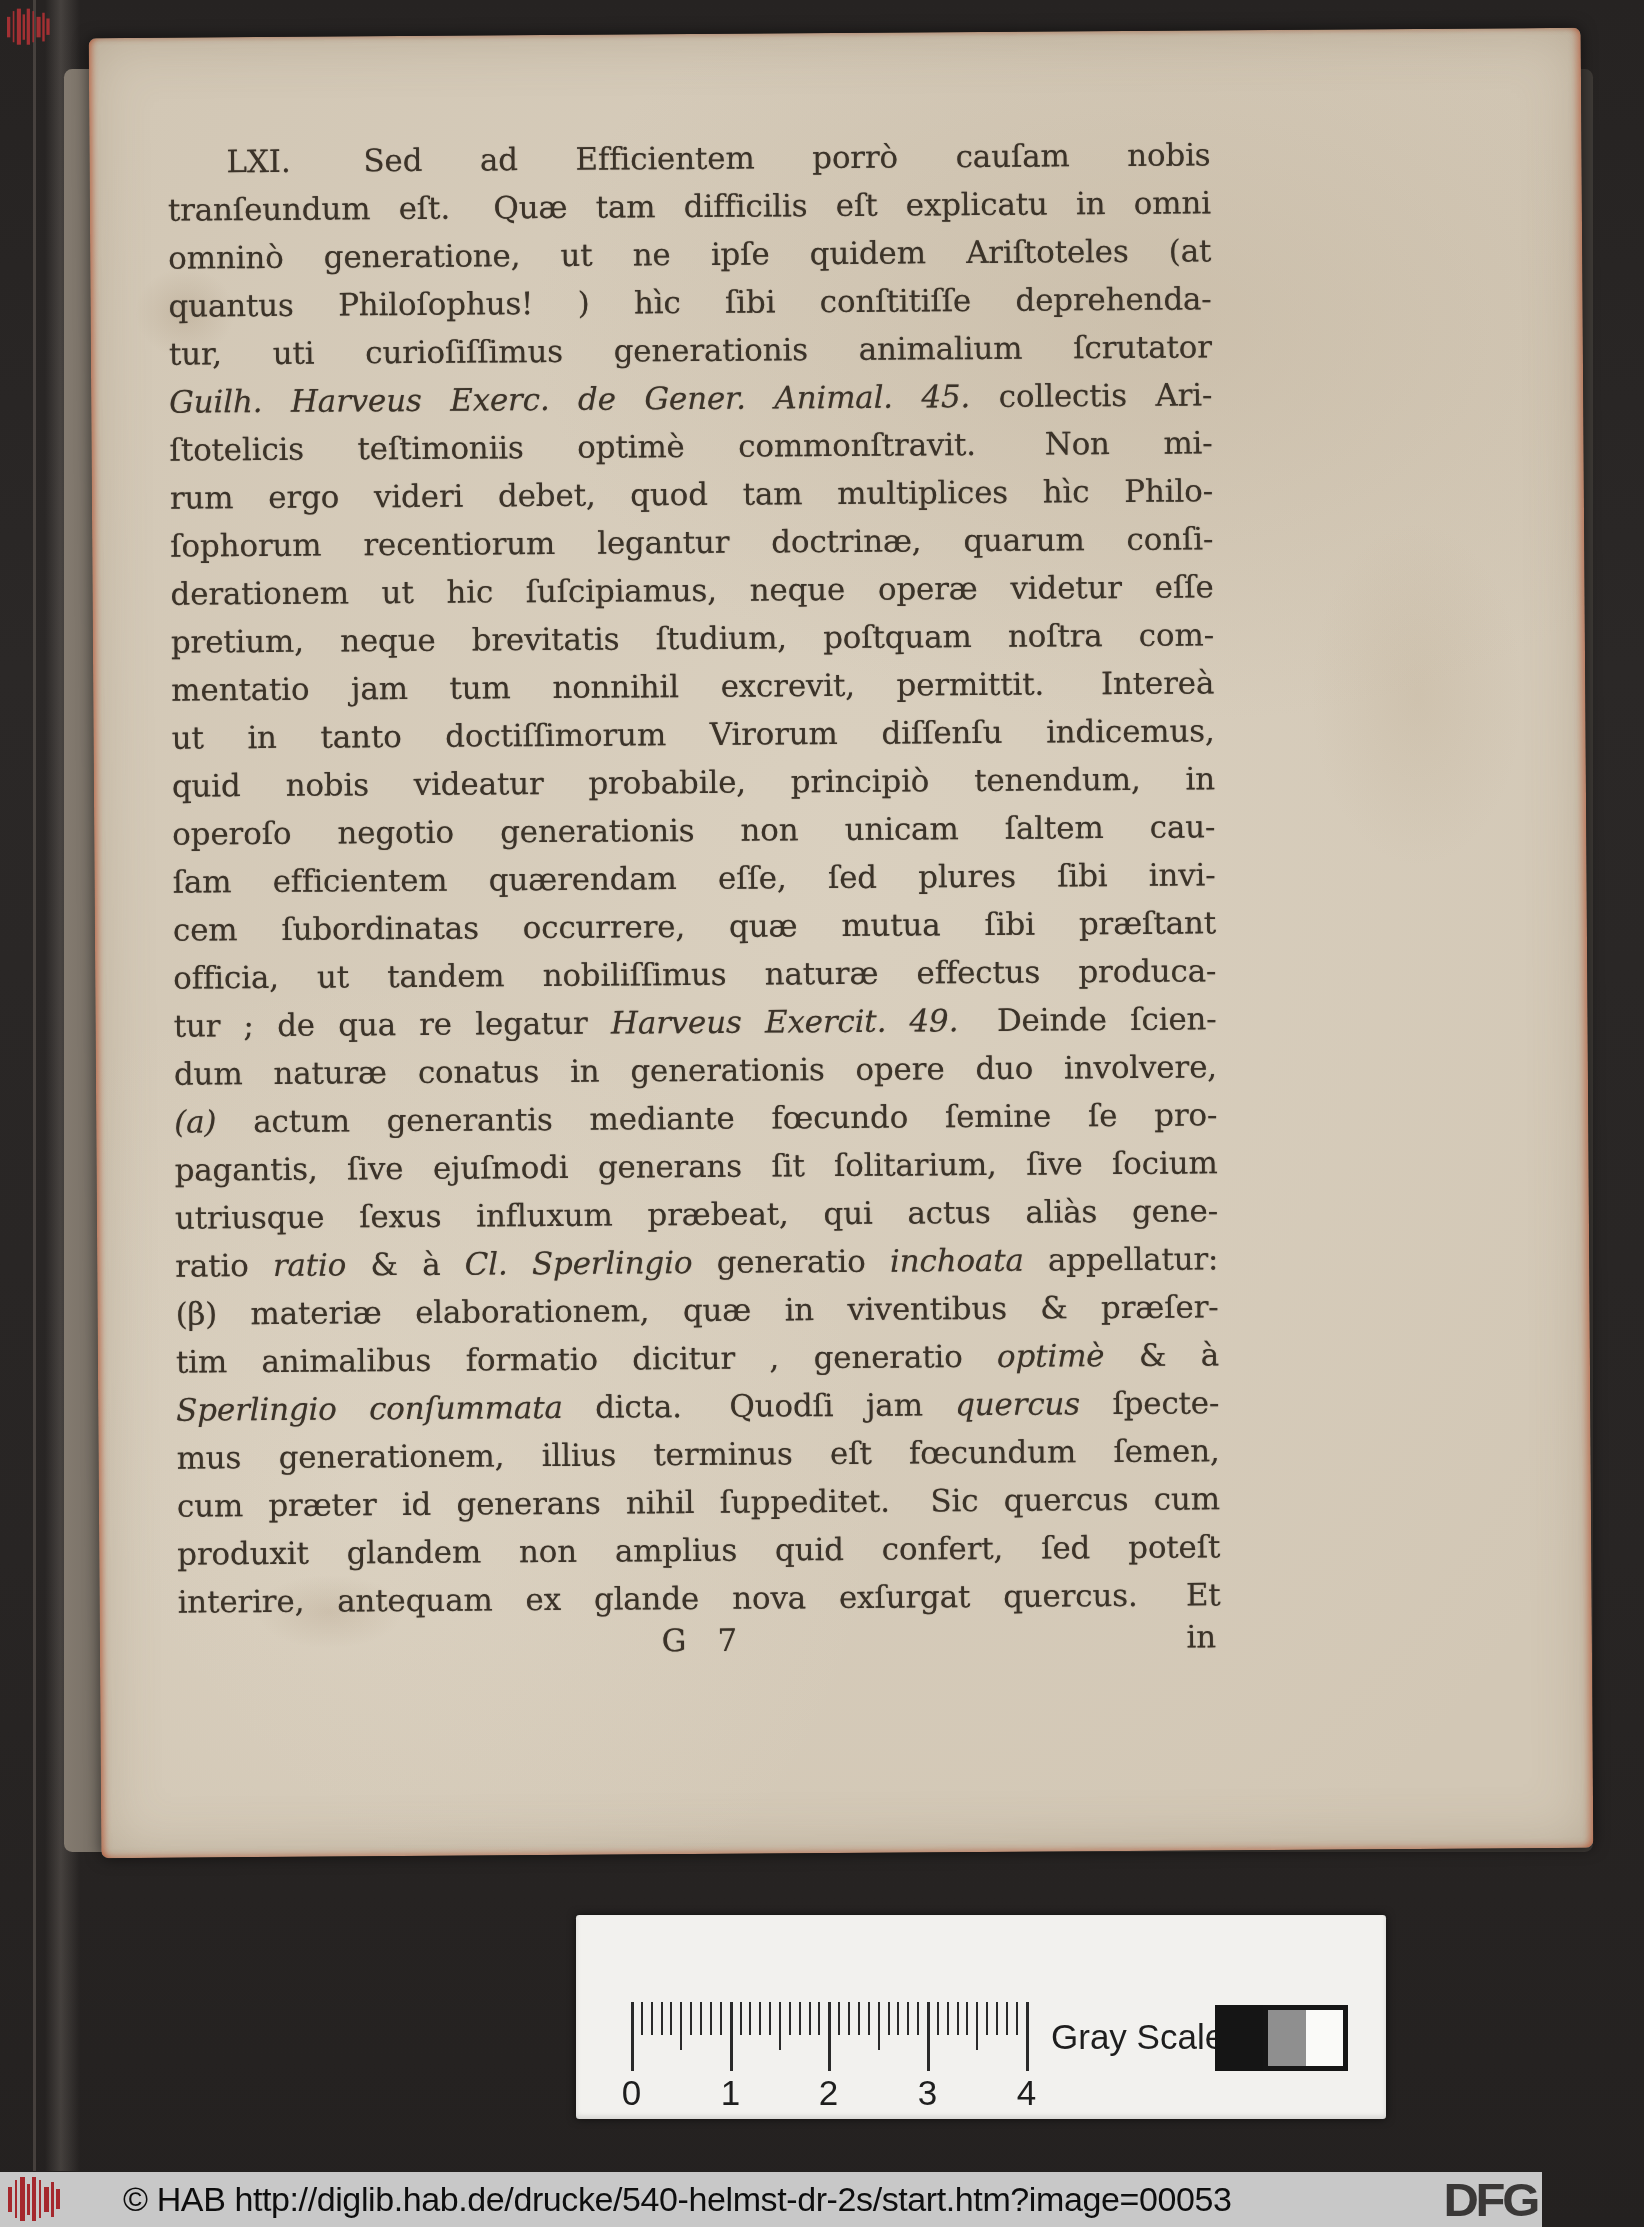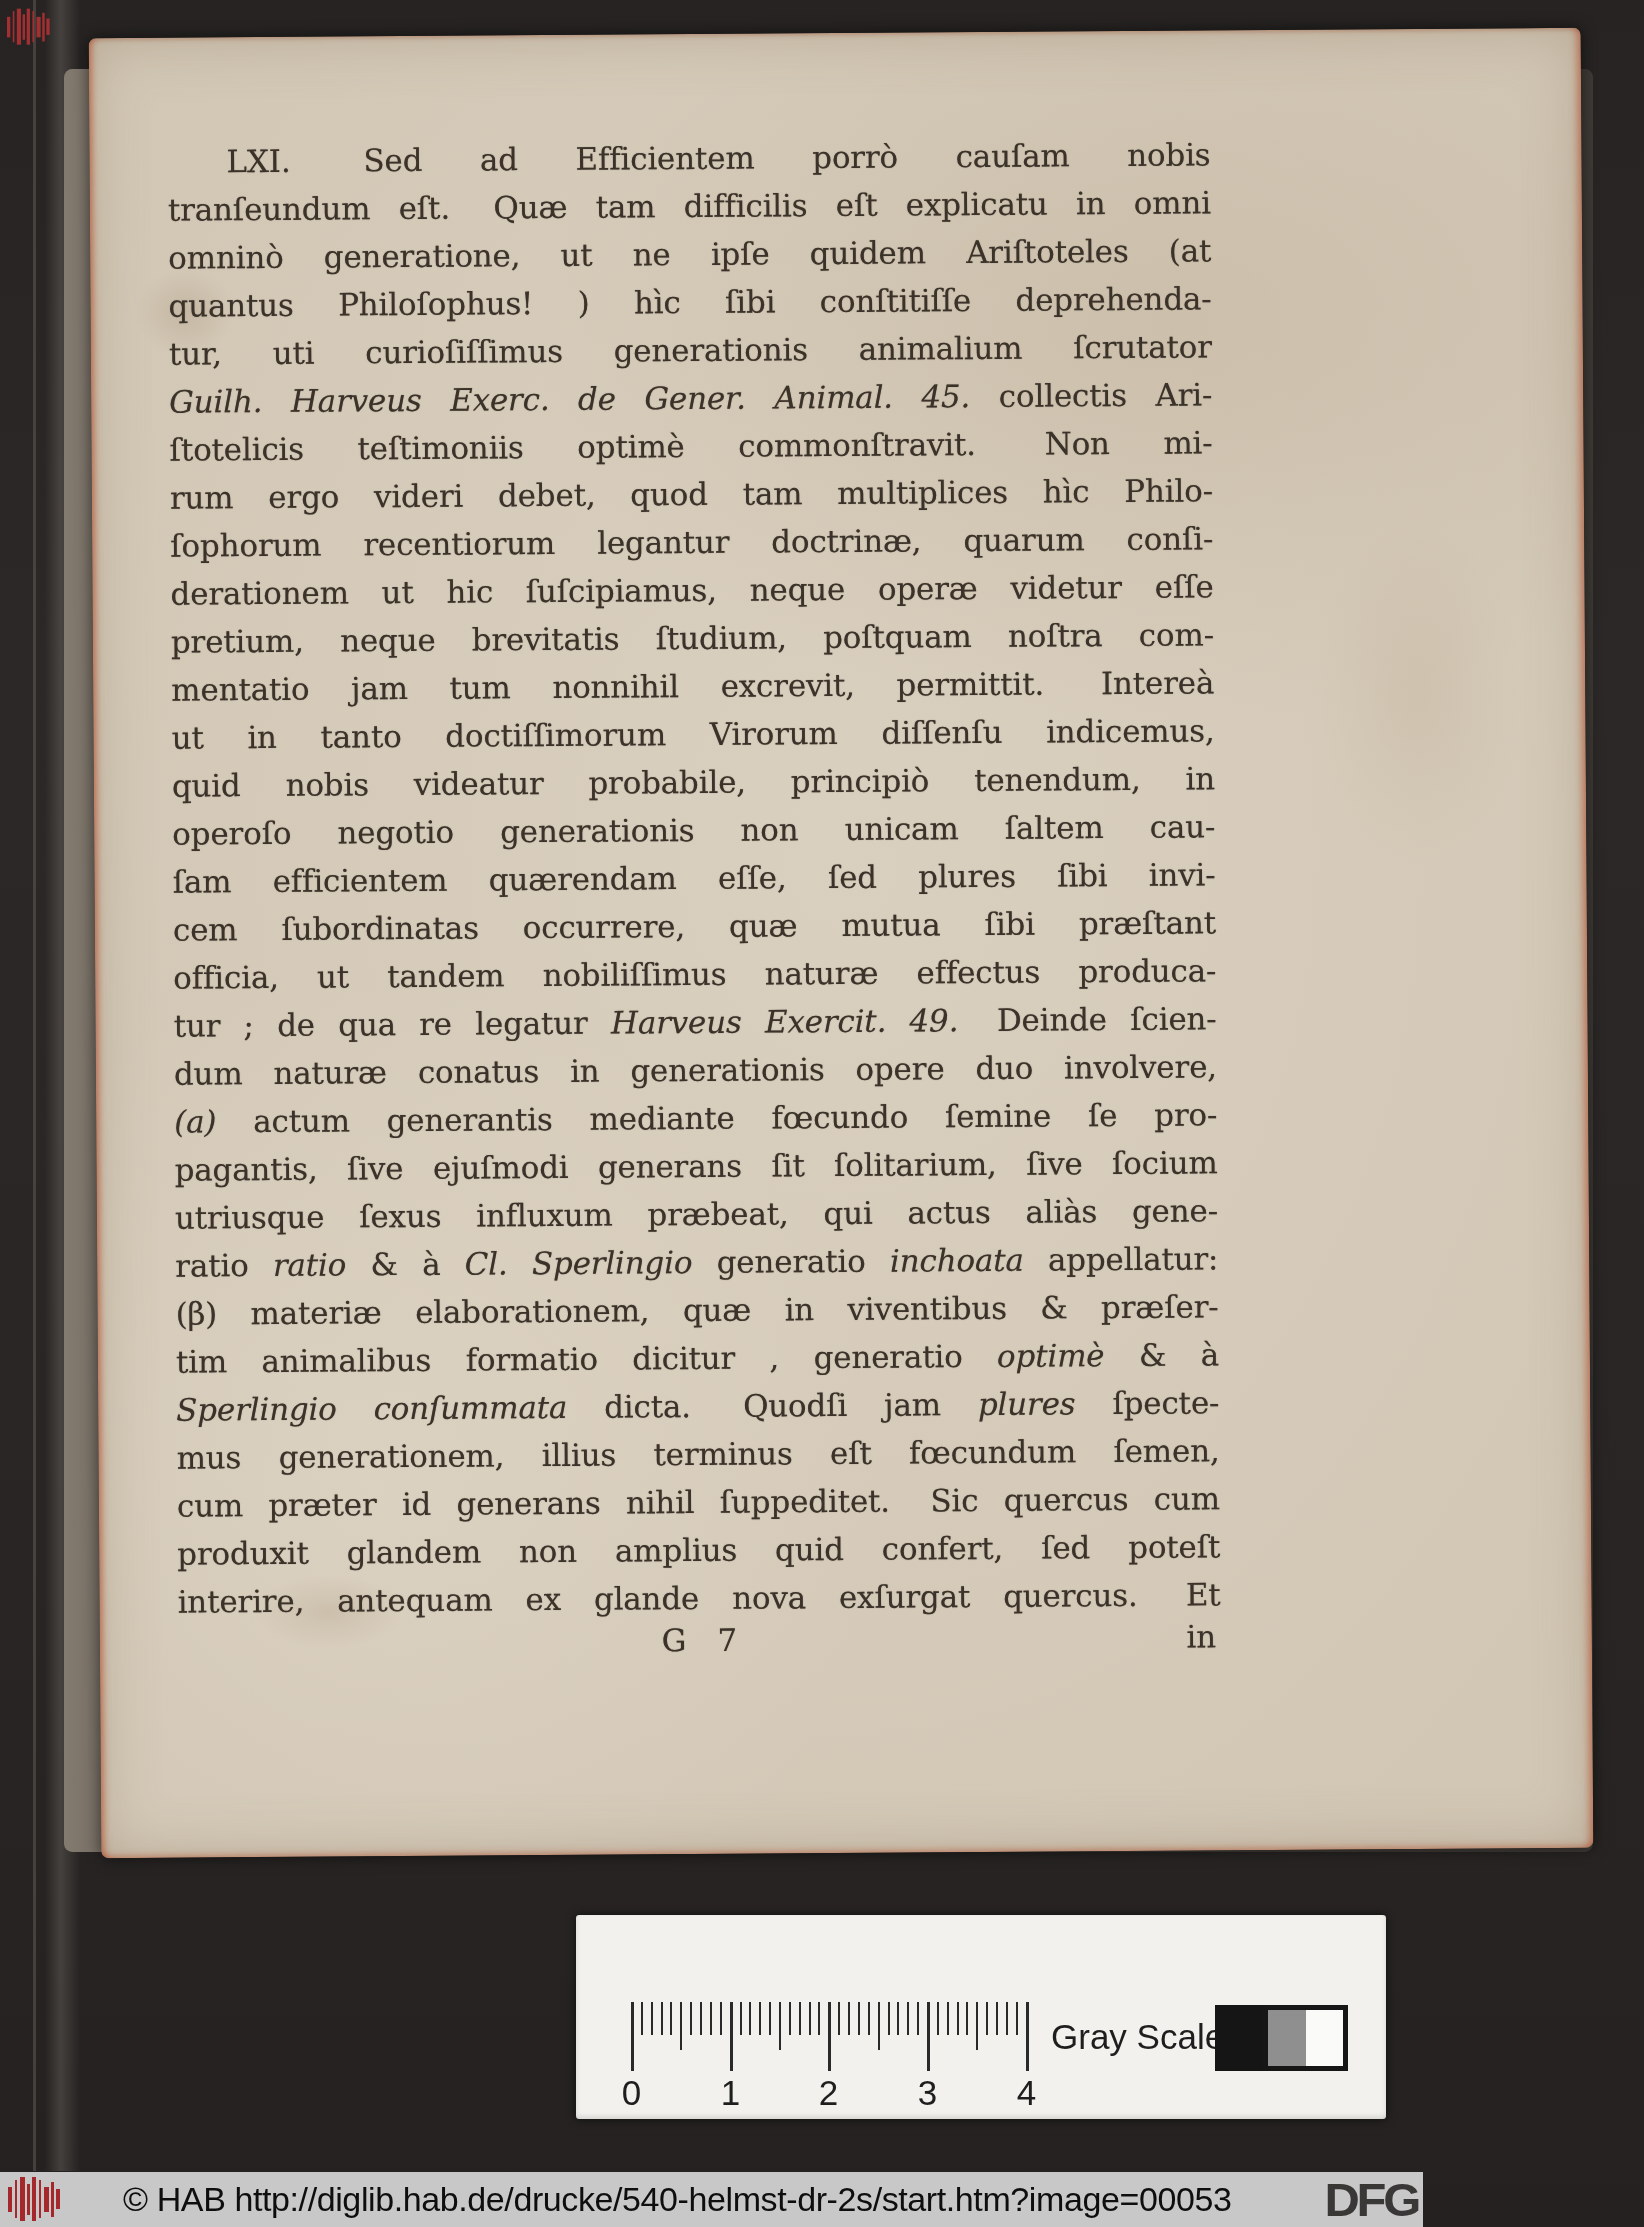--- a/index.html
+++ b/index.html
@@ -52,21 +52,21 @@
   .tick{position:absolute;top:0;background:#2a2a2a;}
   .ruler-numbers{position:absolute;left:39px;top:158px;width:433px;height:38px;}
   .rnum{position:absolute;width:33px;text-align:center;font-size:35px;color:#1e1e1e;font-family:"Liberation Sans",sans-serif;}
   .gs-label{position:absolute;left:475px;top:102px;font-size:35px;color:#1e1e1e;}
   .gs-box{position:absolute;left:639px;top:90px;width:133px;height:66px;display:flex;}
   .gs-black{width:48px;background:#151515;}
   .gs-frame{flex:1;border:5.8px solid #161616;display:flex;}
   .gs-gray{flex:1;background:#8f8f8f;}
   .gs-white{flex:1;background:#fafaf8;}
   
-  .footer{position:absolute;left:0;bottom:0;width:1423px;height:55px;background:#c8c8c8;}
+  .footer{position:absolute;left:0;bottom:0;width:1542px;height:55px;background:#c8c8c8;}
   .hab-mark{position:absolute;left:8.2px;bottom:5.8px;height:44px;display:flex;align-items:center;}
   .hab-mark i{display:block;background:#a5282d;margin-right:2.5px;}
   .copyright{position:absolute;left:123px;top:0;height:55px;line-height:55px;
         font-size:34px;color:#0e0e0e;letter-spacing:-0.4px;}
   .dfg{position:absolute;right:5px;top:1.6px;height:55px;line-height:53px;
         font-weight:bold;font-size:49px;letter-spacing:-3.3px;color:#3a3837;transform:scaleY(0.96);}
   
   .hab-mark-top{position:absolute;left:6.6px;top:6.6px;height:48px;display:flex;align-items:center;transform:scale(0.82);transform-origin:top left;}
   .hab-mark-top i{display:block;background:#a23033;margin-right:2.5px;}
 </style>
@@ -118,21 +118,21 @@
         <div class="pline"><span>cem ſubordinatas occurrere, quæ mutua ſibi præſtant</span></div>
         <div class="pline"><span>officia, ut tandem nobiliſſimus naturæ effectus produca-</span></div>
         <div class="pline"><span>tur ; de qua re legatur </span><span class="it">Harveus Exercit. 49.</span><span>  Deinde ſcien-</span></div>
         <div class="pline"><span>dum naturæ conatus in generationis opere duo involvere,</span></div>
         <div class="pline"><span class="it">(a)</span><span> actum generantis mediante fœcundo ſemine ſe pro-</span></div>
         <div class="pline"><span>pagantis, ſive ejuſmodi generans ſit ſolitarium, ſive ſocium</span></div>
         <div class="pline"><span>utriusque ſexus influxum præbeat, qui actus aliàs gene-</span></div>
         <div class="pline"><span>ratio </span><span class="it">ratio</span><span> &amp; à </span><span class="it">Cl. Sperlingio</span><span> generatio </span><span class="it">inchoata</span><span> appellatur:</span></div>
         <div class="pline"><span>(β) materiæ elaborationem, quæ in viventibus &amp; præſer-</span></div>
         <div class="pline"><span>tim animalibus formatio dicitur , generatio </span><span class="it">optimè</span><span> &amp; à</span></div>
-        <div class="pline"><span class="it">Sperlingio conſummata</span><span> dicta.  Quodſi jam </span><span class="it">plures</span><span> ſpecte-</span></div>
+        <div class="pline"><span class="it">Sperlingio conſummata</span><span> dicta.  Quodſi jam </span><span class="it">quercus</span><span> ſpecte-</span></div>
         <div class="pline"><span>mus generationem, illius terminus eſt fœcundum ſemen,</span></div>
         <div class="pline"><span>cum præter id generans nihil ſuppeditet.  Sic quercus cum</span></div>
         <div class="pline"><span>produxit glandem non amplius quid confert, ſed poteſt</span></div>
         <div class="pline"><span>interire, antequam ex glande nova exſurgat quercus.  Et</span></div>
       </div>
 
     <div class="sigline textblock" style="top:1579px;">
       <span class="sig">G 7</span>
       <span class="catchword">in</span>
     </div>

